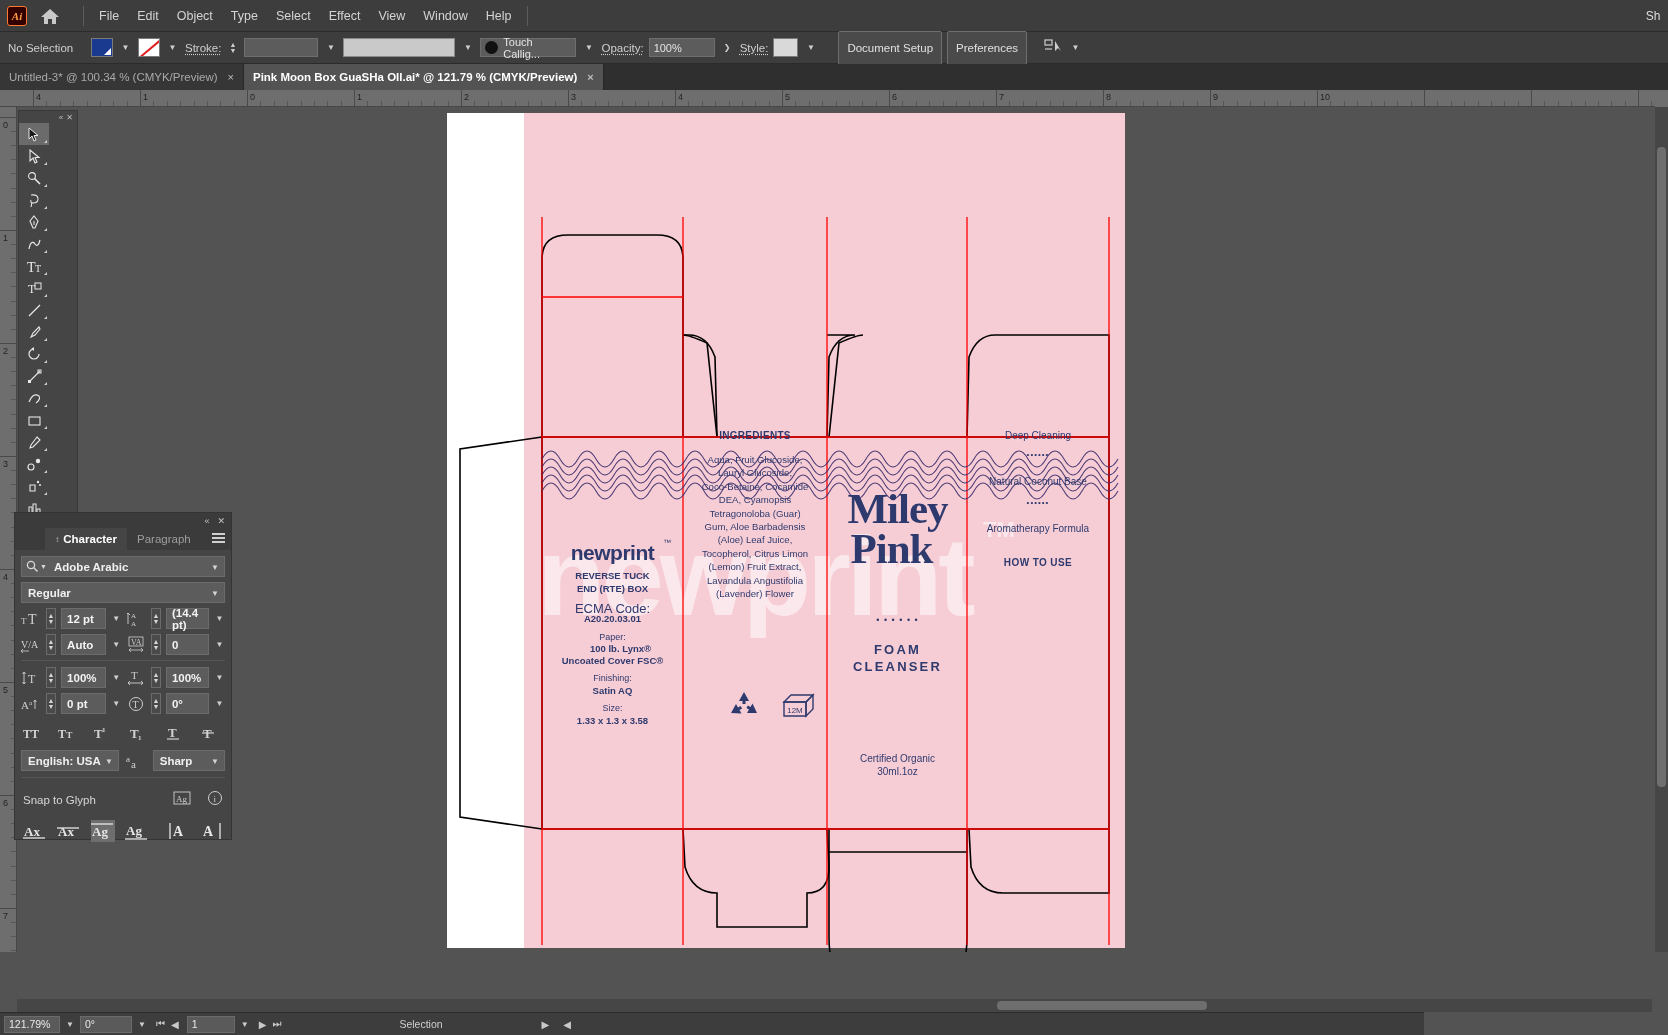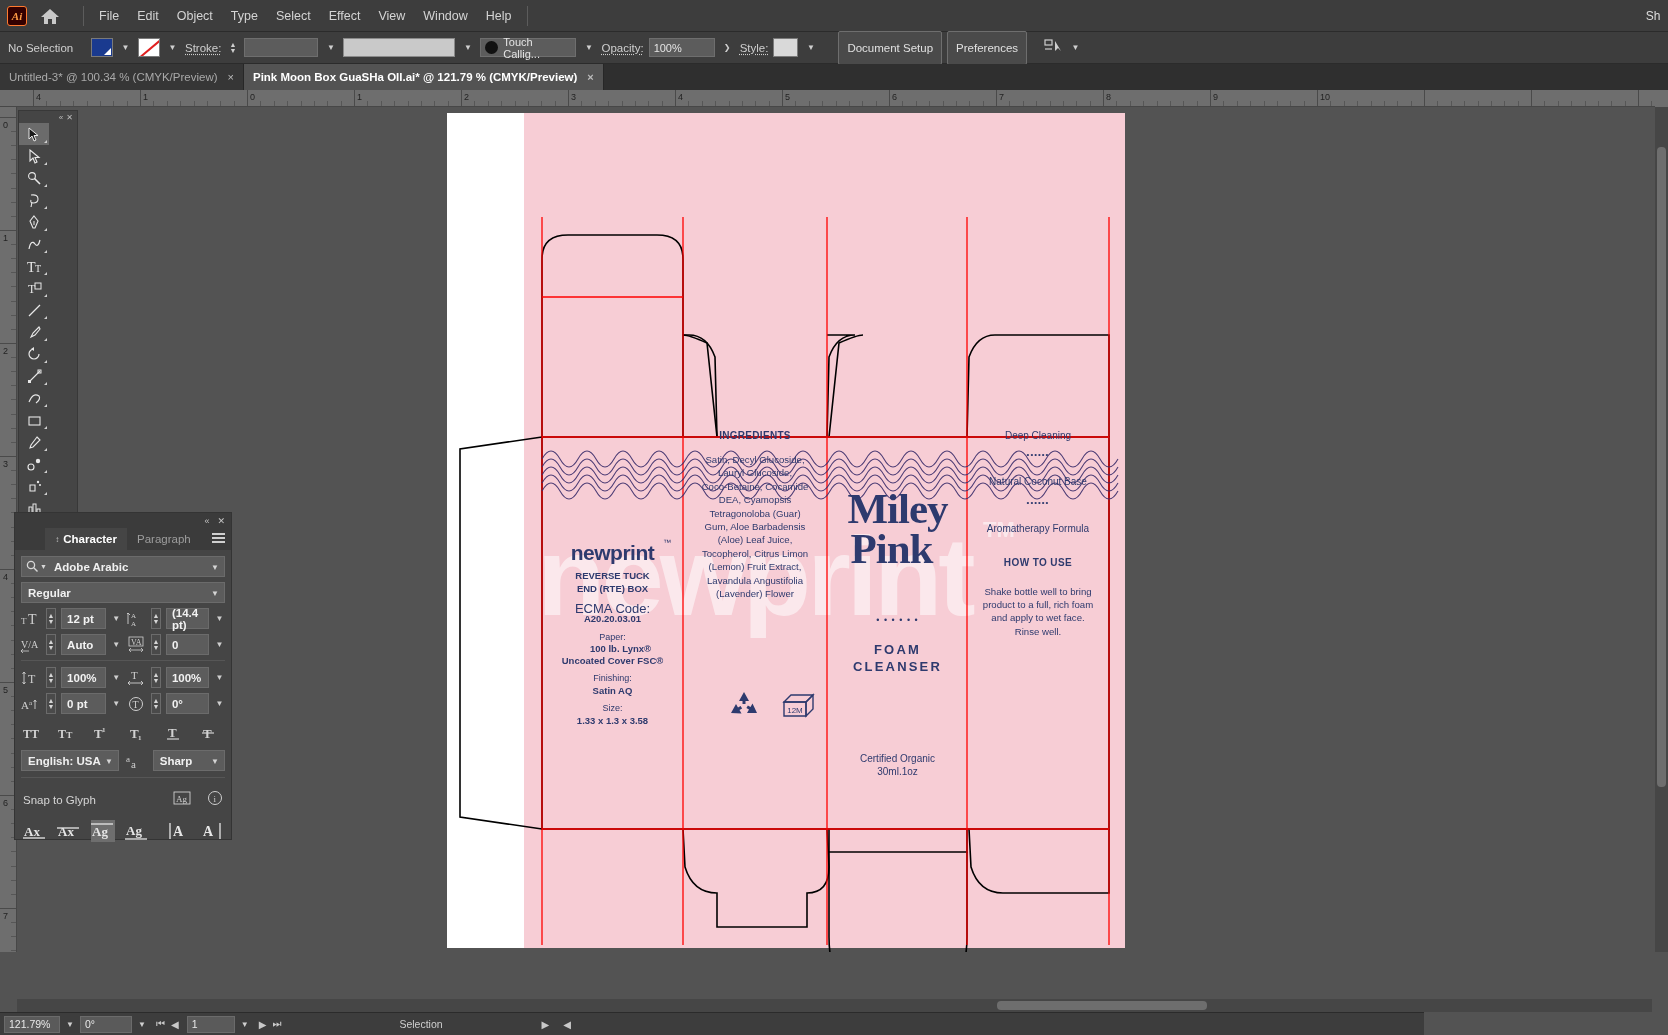--- a/index.html
+++ b/index.html
@@ -635,21 +635,21 @@
     <div class="ptxt" style="left:521px; top:548px; width:149px; font-size:9.5px; font-weight:bold;">Uncoated Cover FSC®</div>
 
     <div class="ptxt" style="left:525px; top:566px; width:141px; font-size:9px;">Finishing:</div>
     <div class="ptxt" style="left:525px; top:578px; width:141px; font-size:9.5px; font-weight:bold;">Satin AQ</div>
 
     <div class="ptxt" style="left:525px; top:596px; width:141px; font-size:9px;">Size:</div>
     <div class="ptxt" style="left:525px; top:608px; width:141px; font-size:9.5px; font-weight:bold;">1.33 x 1.3 x 3.58</div>
 
     <div class="ptxt" style="left:666px; top:323px; width:144px; font-size:10px; font-weight:bold; letter-spacing:0.3px;">INGREDIENTS</div>
     <div class="ptxt" style="left:663px; top:346px; width:150px; font-size:9.6px; line-height:13.4px;" id="ingredients-body">
-        <div>Satin, Decyl Glucoside,</div>
+        <div>Aqua, Fruit Glucoside,</div>
         <div>Lauryl Glucoside,</div>
         <div>Coco-Betaine, Cocamide</div>
         <div>DEA, Cyamopsis</div>
         <div>Tetragonoloba (Guar)</div>
         <div>Gum, Aloe Barbadensis</div>
         <div>(Aloe) Leaf Juice,</div>
         <div>Tocopherol, Citrus Limon</div>
         <div>(Lemon) Fruit Extract,</div>
         <div>Lavandula Angustifolia</div>
         <div>(Lavender) Flower</div>
@@ -682,26 +682,20 @@
     <div class="ptxt" style="left:810px; top:646px; width:141px; font-size:10px;">Certified Organic</div>
     <div class="ptxt" style="left:810px; top:659px; width:141px; font-size:10px;">30ml.1oz</div>
 
     <div class="ptxt" style="left:950px; top:323px; width:142px; font-size:10px;">Deep Cleaning</div>
     <div class="ptxt" style="left:950px; top:343px; width:142px; font-size:8px; letter-spacing:1px;">••••••</div>
     <div class="ptxt" style="left:950px; top:369px; width:142px; font-size:10px;">Natural Coconut Base</div>
     <div class="ptxt" style="left:950px; top:391px; width:142px; font-size:8px; letter-spacing:1px;">••••••</div>
     <div class="ptxt" style="left:950px; top:416px; width:142px; font-size:10px;">Aromatherapy Formula</div>
 
     <div class="ptxt" style="left:950px; top:450px; width:142px; font-size:10px; font-weight:bold; letter-spacing:0.4px;">HOW TO USE</div>
-    <div class="ptxt" style="left:948px; top:478px; width:146px; font-size:9.6px; line-height:13.2px;" id="howto-body">
-        <div>Shake bottle well to bring</div>
-        <div>product to a full, rich foam</div>
-        <div>and apply to wet face.</div>
-        <div>Rinse well.</div>
-      </div>
 
   </div>
 
   <div class="toolbar">
     <div class="tb-grip">
         <span>«</span>
         <span>✕</span>
       </div>
     <div class="tb-rows">
       <div class="tool sel">

